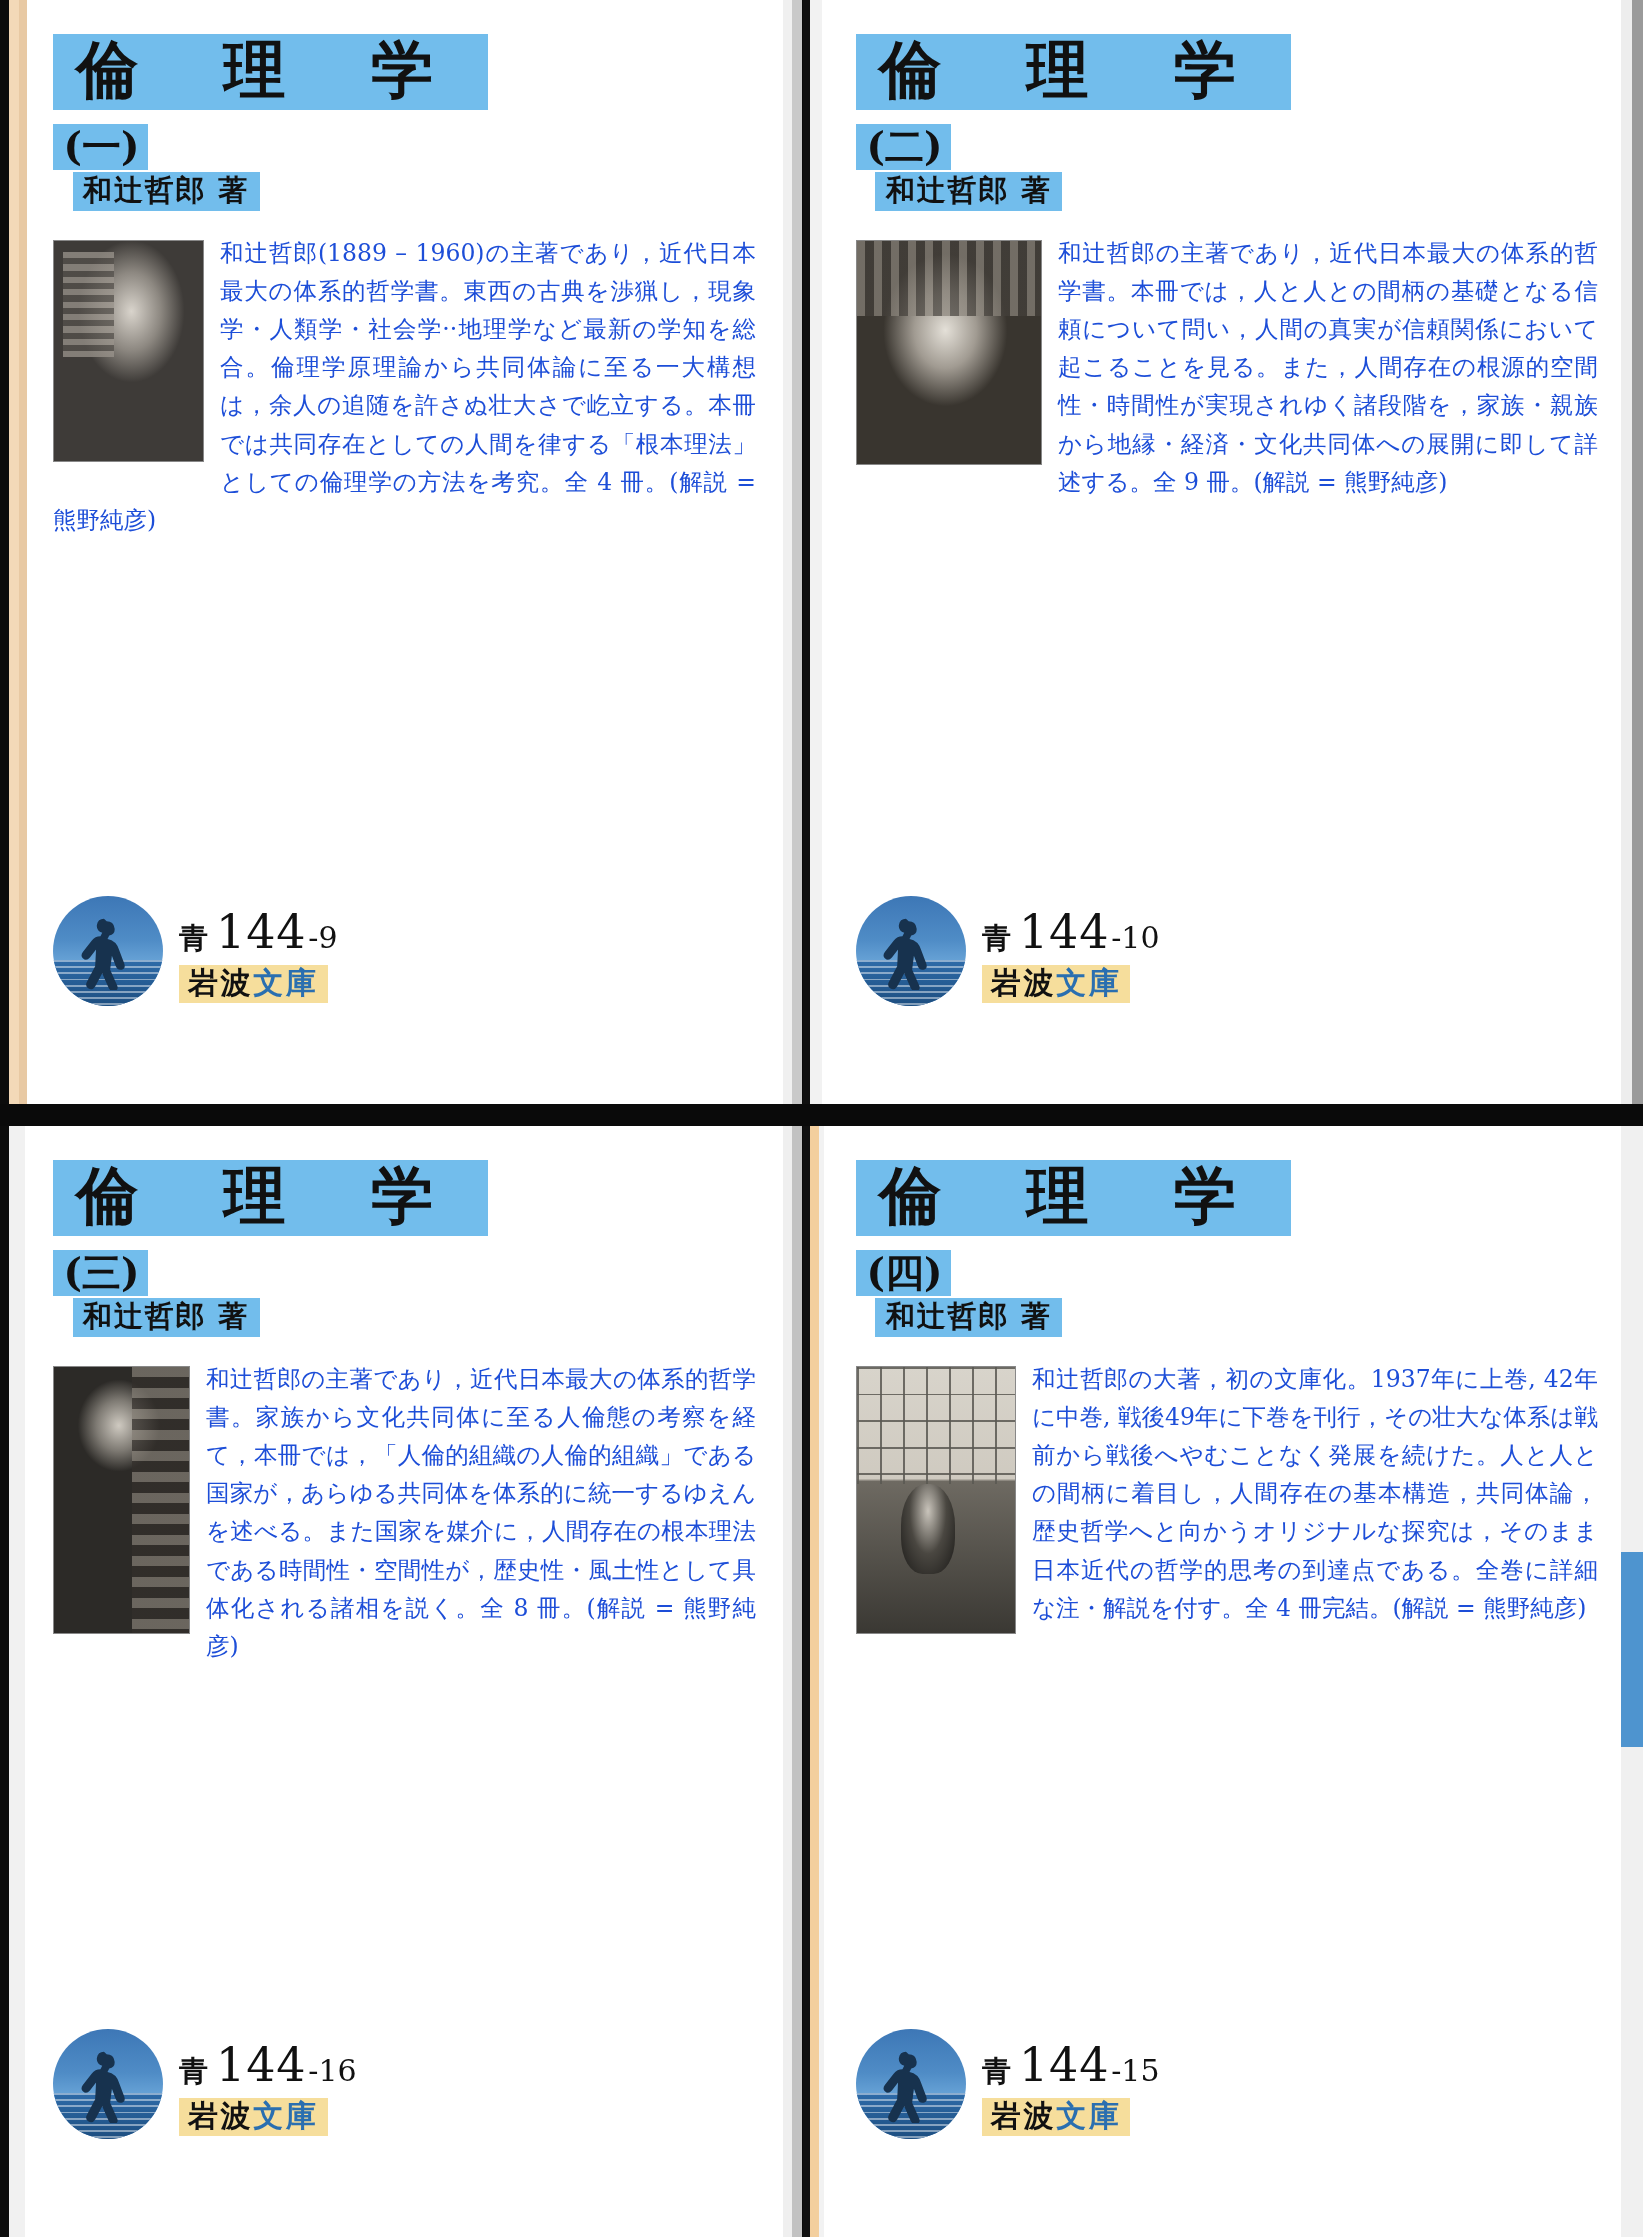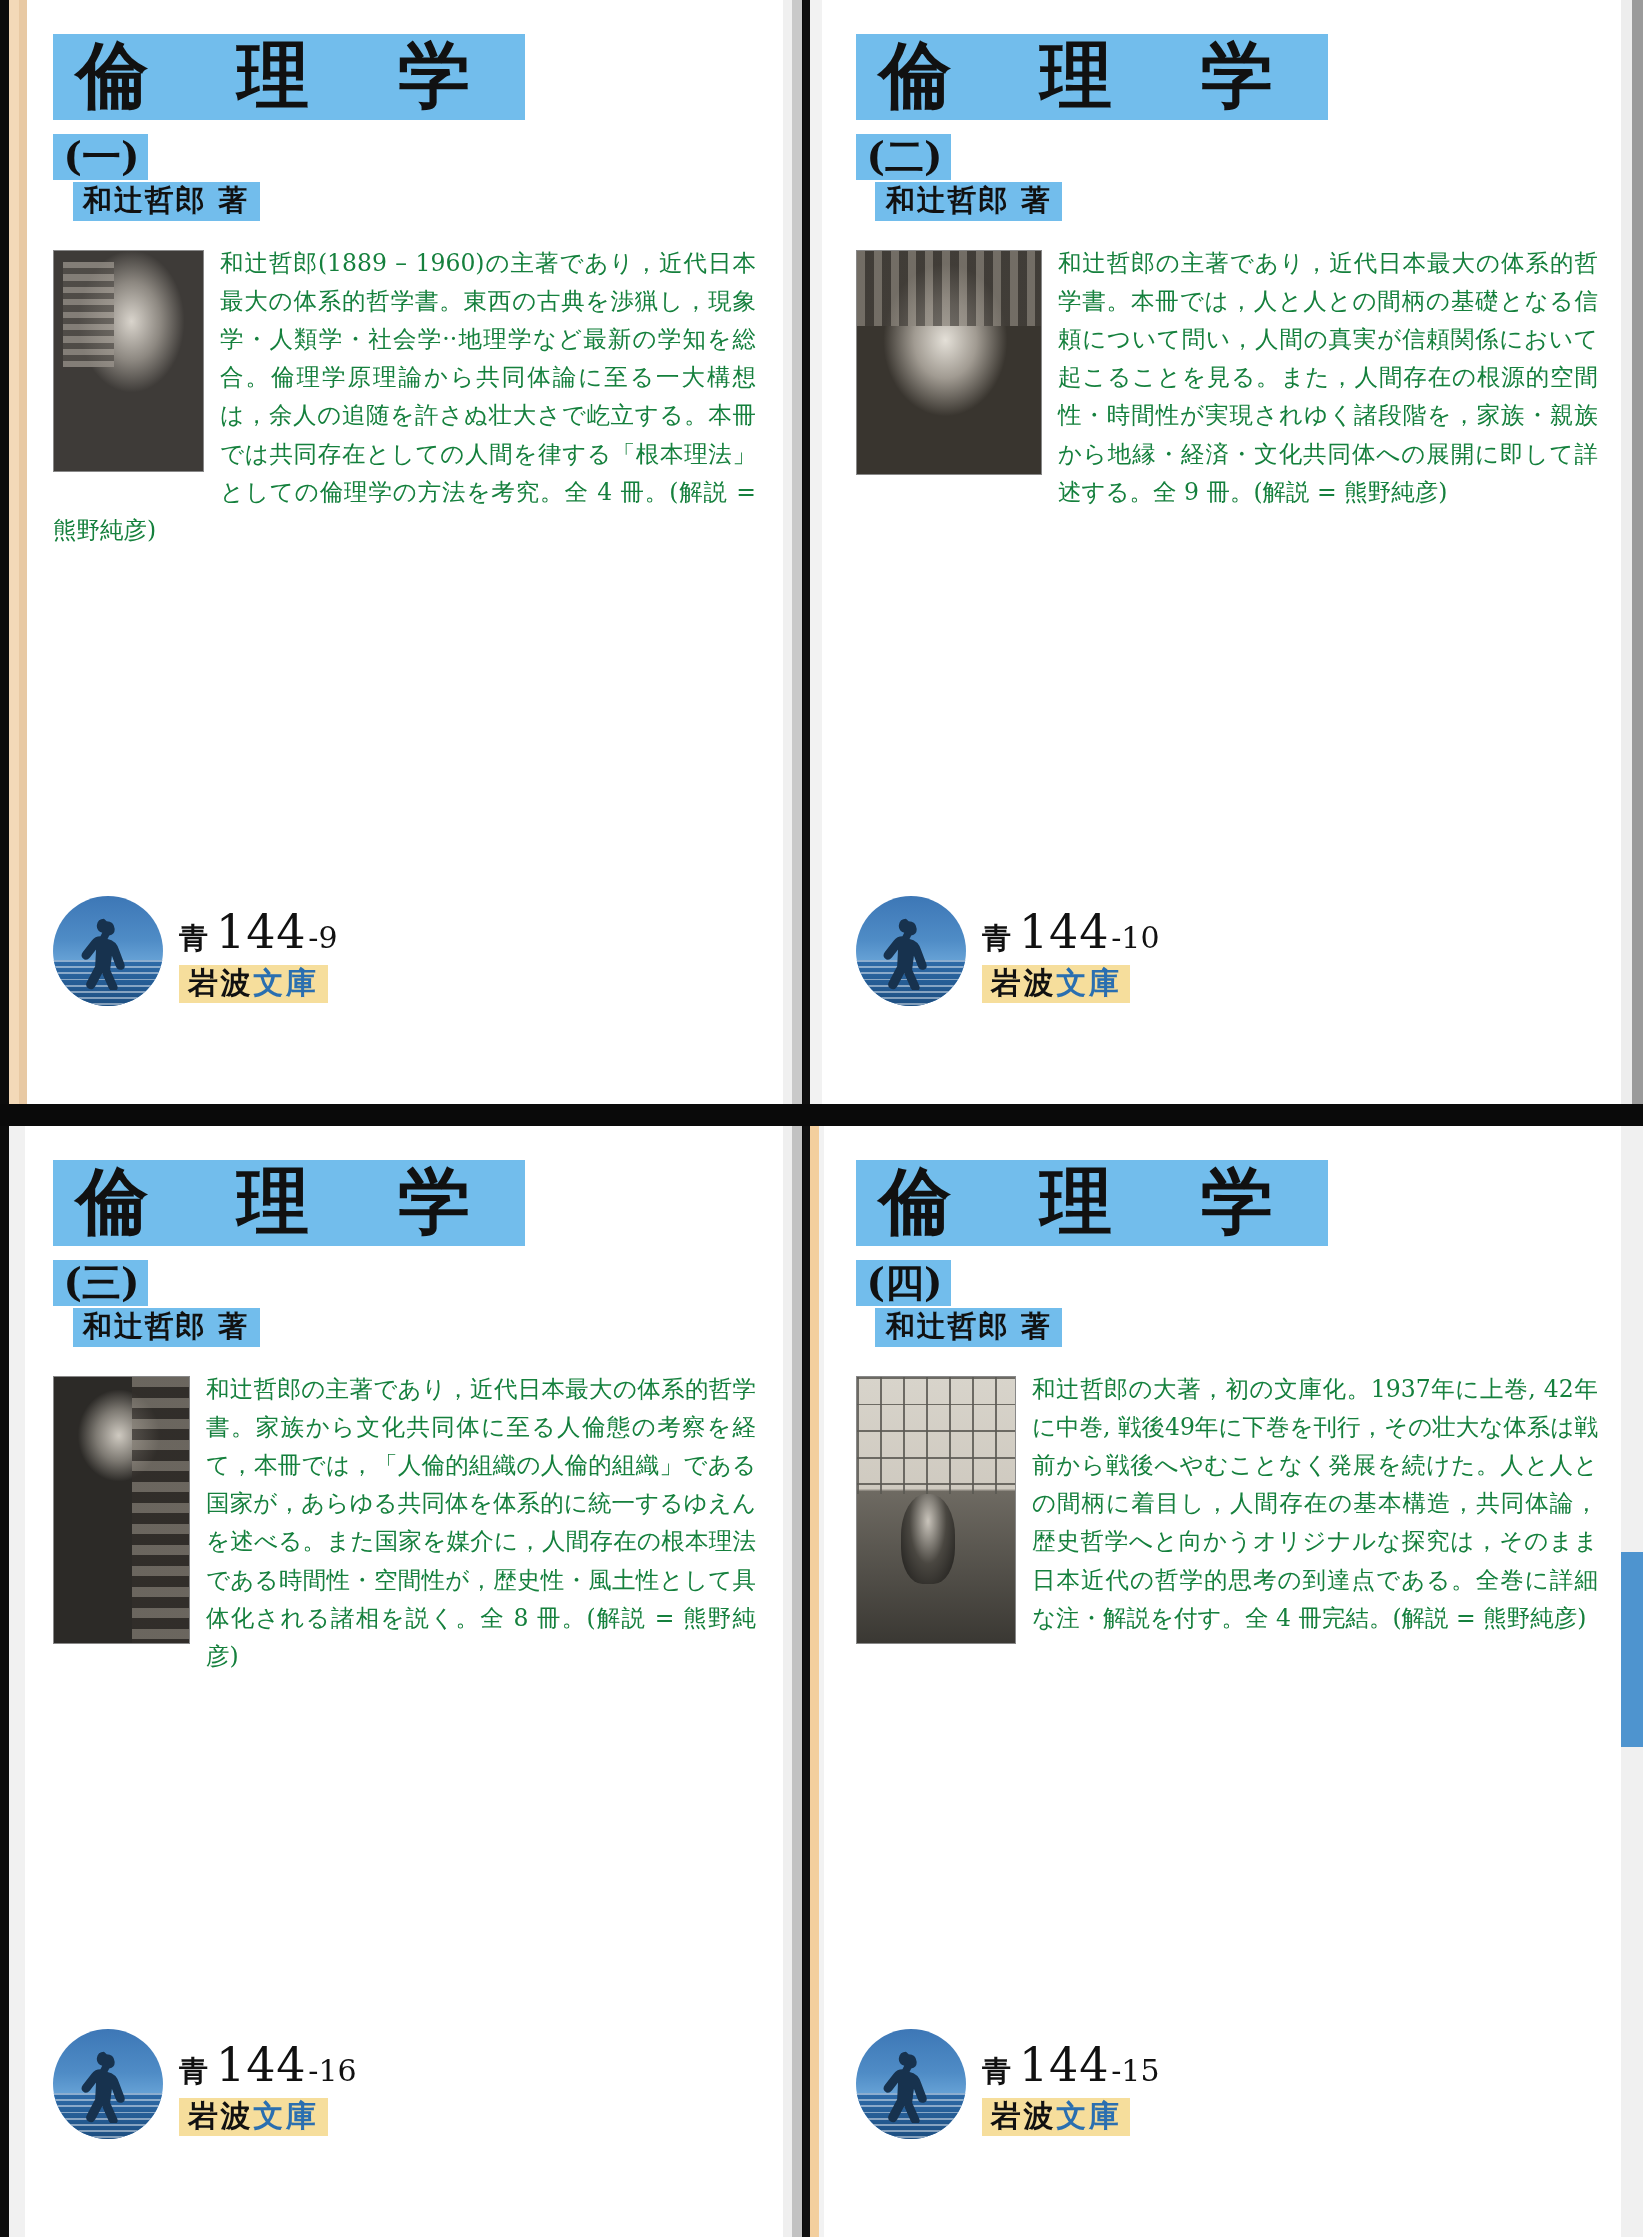--- a/index.html
+++ b/index.html
@@ -47,21 +47,21 @@
   
   .title-band {
     background: #72bdec;
     display: inline-block;
     padding: 5.3px 23px 8.9px 23px;
     line-height: 1;
   }
   .title-main {
     font-family: "DejaVu Serif", "Liberation Serif", serif;
     font-weight: 700;
-    font-size: 72px;
+    font-size: 62px;
     letter-spacing: 32px;
     color: #111;
     white-space: nowrap;
   }
   .vol-band {
     background: #72bdec;
     display: inline-block;
     margin-top: 14px;
     padding: 2.7px 8.9px 4.4px 10.6px;
   }
@@ -87,21 +87,21 @@
     line-height: 1.1;
     letter-spacing: 1.8px;
   }
 
   
   .body-block {
     margin-top: 23px;
     font-family: "DejaVu Serif", "Liberation Serif", serif;
     font-size: 23.5px;
     line-height: 1.62;
-    color: #15803d;
+    color: #1d4ed8;
     text-align: justify;
   }
   .photo {
     float: left;
     margin: 5.3px 16px 3.5px 0;
     border: 0.9px solid #888;
     position: relative;
     background: #585858;
     overflow: hidden;
   }

